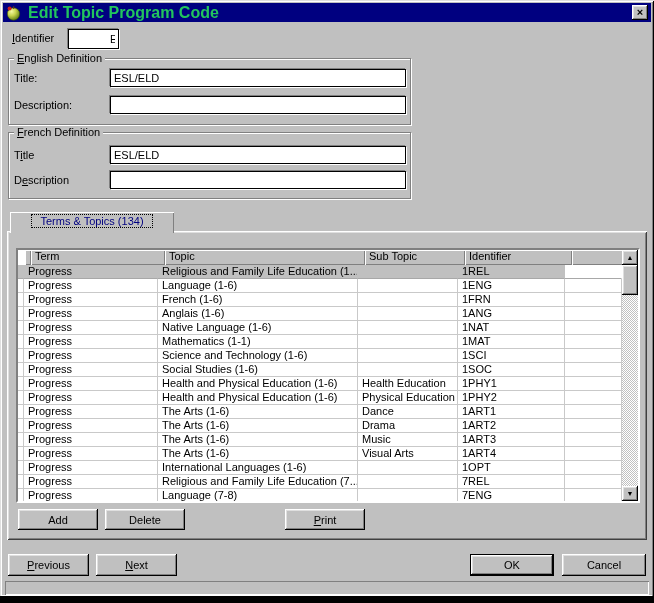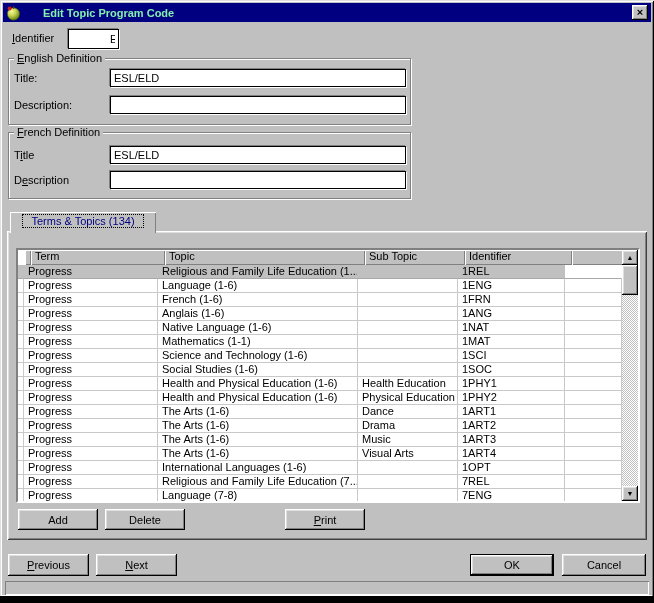--- a/index.html
+++ b/index.html
@@ -10,21 +10,21 @@
     position:relative; width:654px; height:603px;
     background:var(--winbg,#c0c0c0); color:#000; font-size:11px; overflow:hidden;
     box-shadow: inset 1px 1px 0 #dfdfdf, inset -1px -1px 0 #000,
                 inset 2px 2px 0 #fff, inset -2px -2px 0 #808080;
   }
 
   
   .titlebar { position:absolute; left:3px; top:3px; width:648px; height:19px;
     background:var(--titlebar,#000080); display:flex; align-items:center; }
   .app-icon { width:16px; height:16px; margin-left:2px; flex:0 0 auto; }
-  .title-text { color:#86efac; font-weight:bold; font-size:11px; margin-left:22px;
+  .title-text { color:#22c55e; font-weight:bold; font-size:16px; margin-left:7px;
     white-space:nowrap; }
   .close-btn { position:absolute; right:3px; top:2px; width:16px; height:15px;
     background:#c0c0c0; display:flex; align-items:center; justify-content:center;
     font-weight:bold; font-size:11px; line-height:1; cursor:default;
     box-shadow: inset -1px -1px 0 #000, inset 1px 1px 0 #fff,
                 inset -2px -2px 0 #808080, inset 2px 2px 0 #dfdfdf; }
 
   .label { position:absolute; font-size:11px; white-space:nowrap; }
   .field { position:absolute; background:#fff; border:1px solid #000;
     box-shadow:-1px -1px 0 #808080, 1px 1px 0 #fff;
@@ -36,21 +36,21 @@
     padding:0 3px; font-size:11px; white-space:nowrap; }
 
   .b95 { position:absolute; background:#c0c0c0; cursor:default;
     display:flex; align-items:center; justify-content:center;
     font:11px "Liberation Sans", sans-serif;
     box-shadow: inset -1px -1px 0 #000, inset 1px 1px 0 #fff,
                 inset -2px -2px 0 #808080, inset 2px 2px 0 #dfdfdf; }
   .b95.default { border:1px solid #000; }
 
   
-  .tab { position:absolute; left:10px; top:212px; width:146px; height:21px;
+  .tab { position:absolute; left:10px; top:212px; width:164px; height:21px;
     background:#c0c0c0; z-index:3; text-align:center; padding-top:3px;
     box-shadow: inset 1px 0 0 #fff, inset 0 1px 0 #fff, inset -1px 0 0 #808080; }
   .tab-label { display:inline-block; color:var(--tabtext,#000080);
     outline:1px dotted #000; padding:0 8px; font-size:11px; white-space:nowrap; }
   .panel { position:absolute; left:7px; top:231px; width:640px; height:309px;
     background:#c0c0c0;
     box-shadow: inset 1px 1px 0 #fff, inset -1px -1px 0 #404040,
                 inset 2px 2px 0 #dfdfdf, inset -2px -2px 0 #808080; }
 
   

